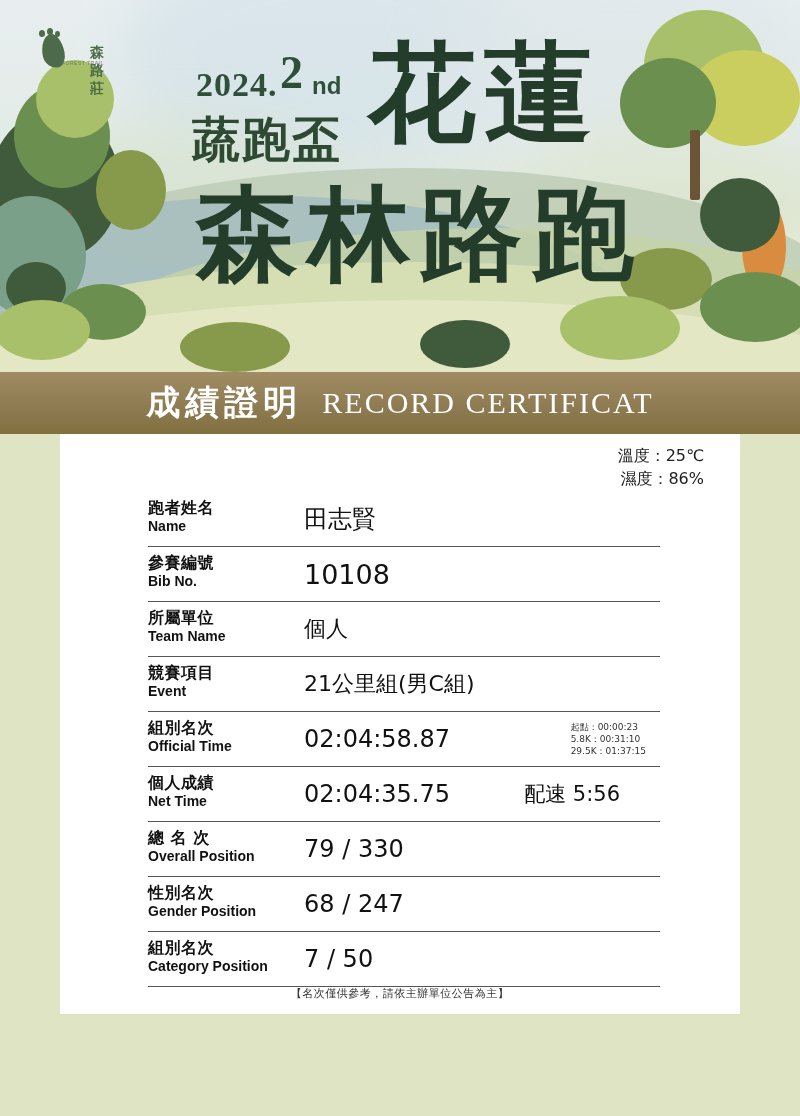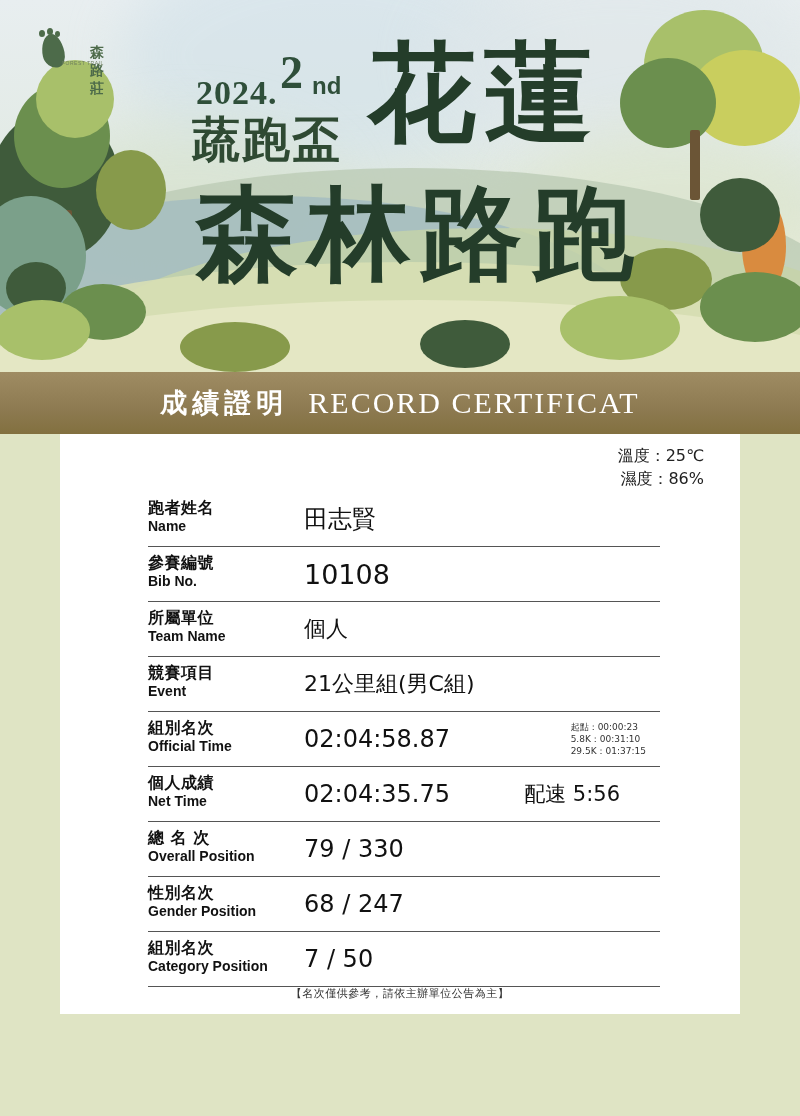--- a/index.html
+++ b/index.html
@@ -67,21 +67,21 @@
     left: 0; top: 372px;
     width: 800px; height: 62px;
     background: linear-gradient(180deg, #9f8c63 0%, #8d7a51 60%, #82703f 100%);
     display: flex;
     align-items: center;
     justify-content: center;
     gap: 20px;
     color: #ffffff;
   }
   .ribbon .cn {
-    font-size: 27px;
+    font-size: 34px;
     letter-spacing: 5px;
     font-weight: 700;
     font-family: "DejaVu Sans", sans-serif;
   }
   .ribbon .en {
     font-size: 30px;
     letter-spacing: 2px;
     font-family: "Liberation Serif", serif;
     font-weight: 400;
   }
@@ -103,21 +103,21 @@
     position: absolute; background: #4d6b4a; border-radius: 50%;
   }
   .logo .lt { font-size: 14px; color: #4d6b4a; position: absolute; left: 26px; top: 14px;
      font-family: "DejaVu Sans", sans-serif; font-weight: 700; letter-spacing: 1px; margin-left: 28px;}
   .logo .lt2 { font-size: 5px; color: #6f7f5e; position: absolute; left: 26px; top: 30px;
      font-family: "Liberation Sans", sans-serif; letter-spacing: .5px;}
 
   
   .title-wrap { position: absolute; left: 0; top: 0; width: 800px; height: 372px; }
   .yr {
-    position: absolute; left: 196px; top: 74px;
+    position: absolute; left: 196px; top: 66px;
     font-family: "Liberation Serif", serif;
     font-size: 34px; color: #2f4f3a; font-weight: 600; letter-spacing: 1px;
   }
   .ord-num {
     position: absolute; left: 280px; top: 46px;
     font-family: "Liberation Serif", serif;
     font-size: 46px; color: #2f4f3a; font-weight: 700;
   }
   .ord-suf {
     position: absolute; left: 312px; top: 72px;

